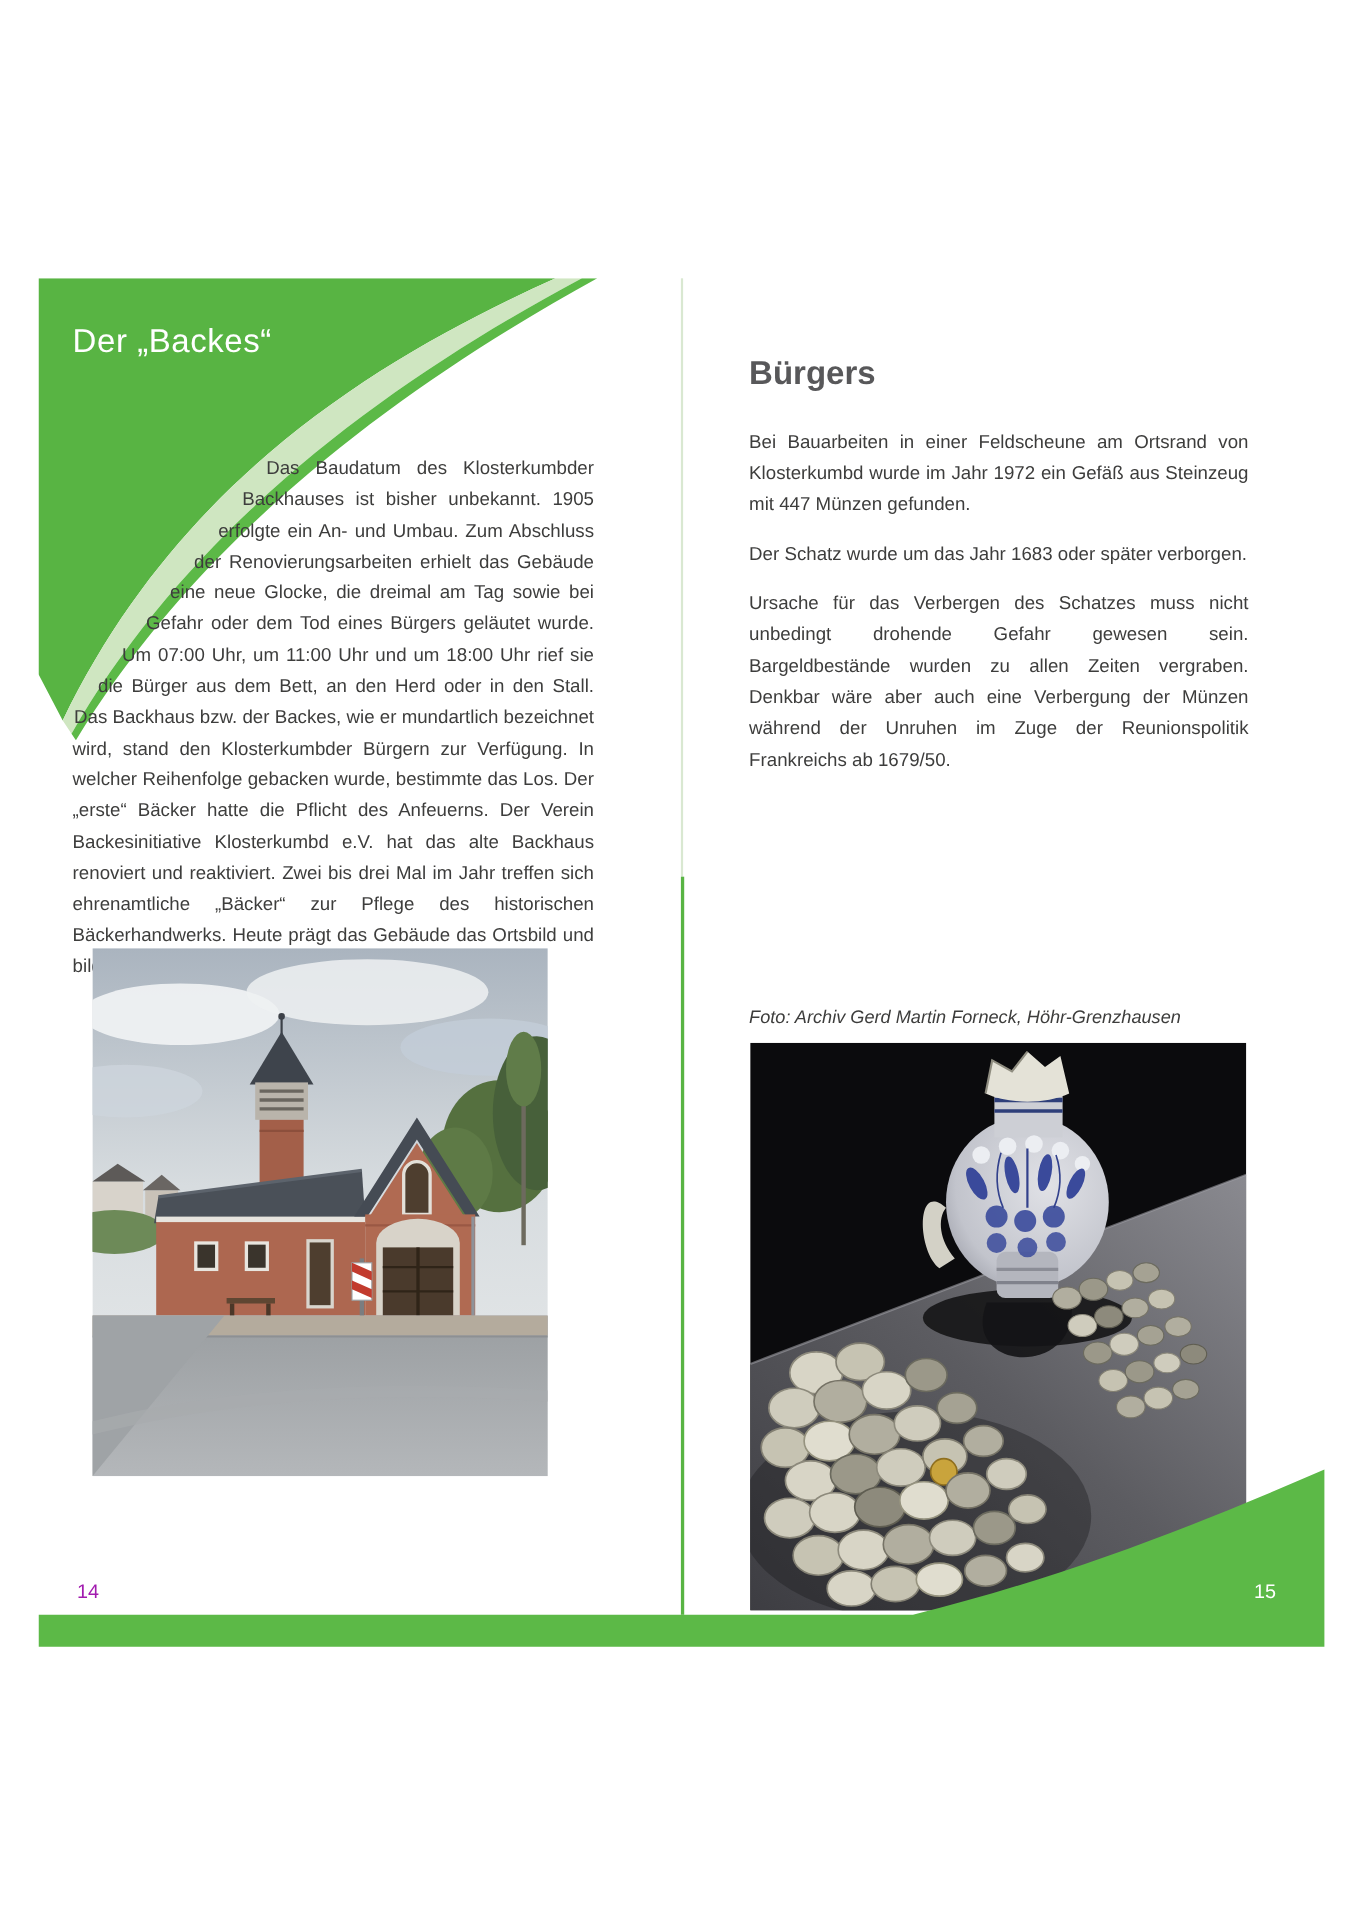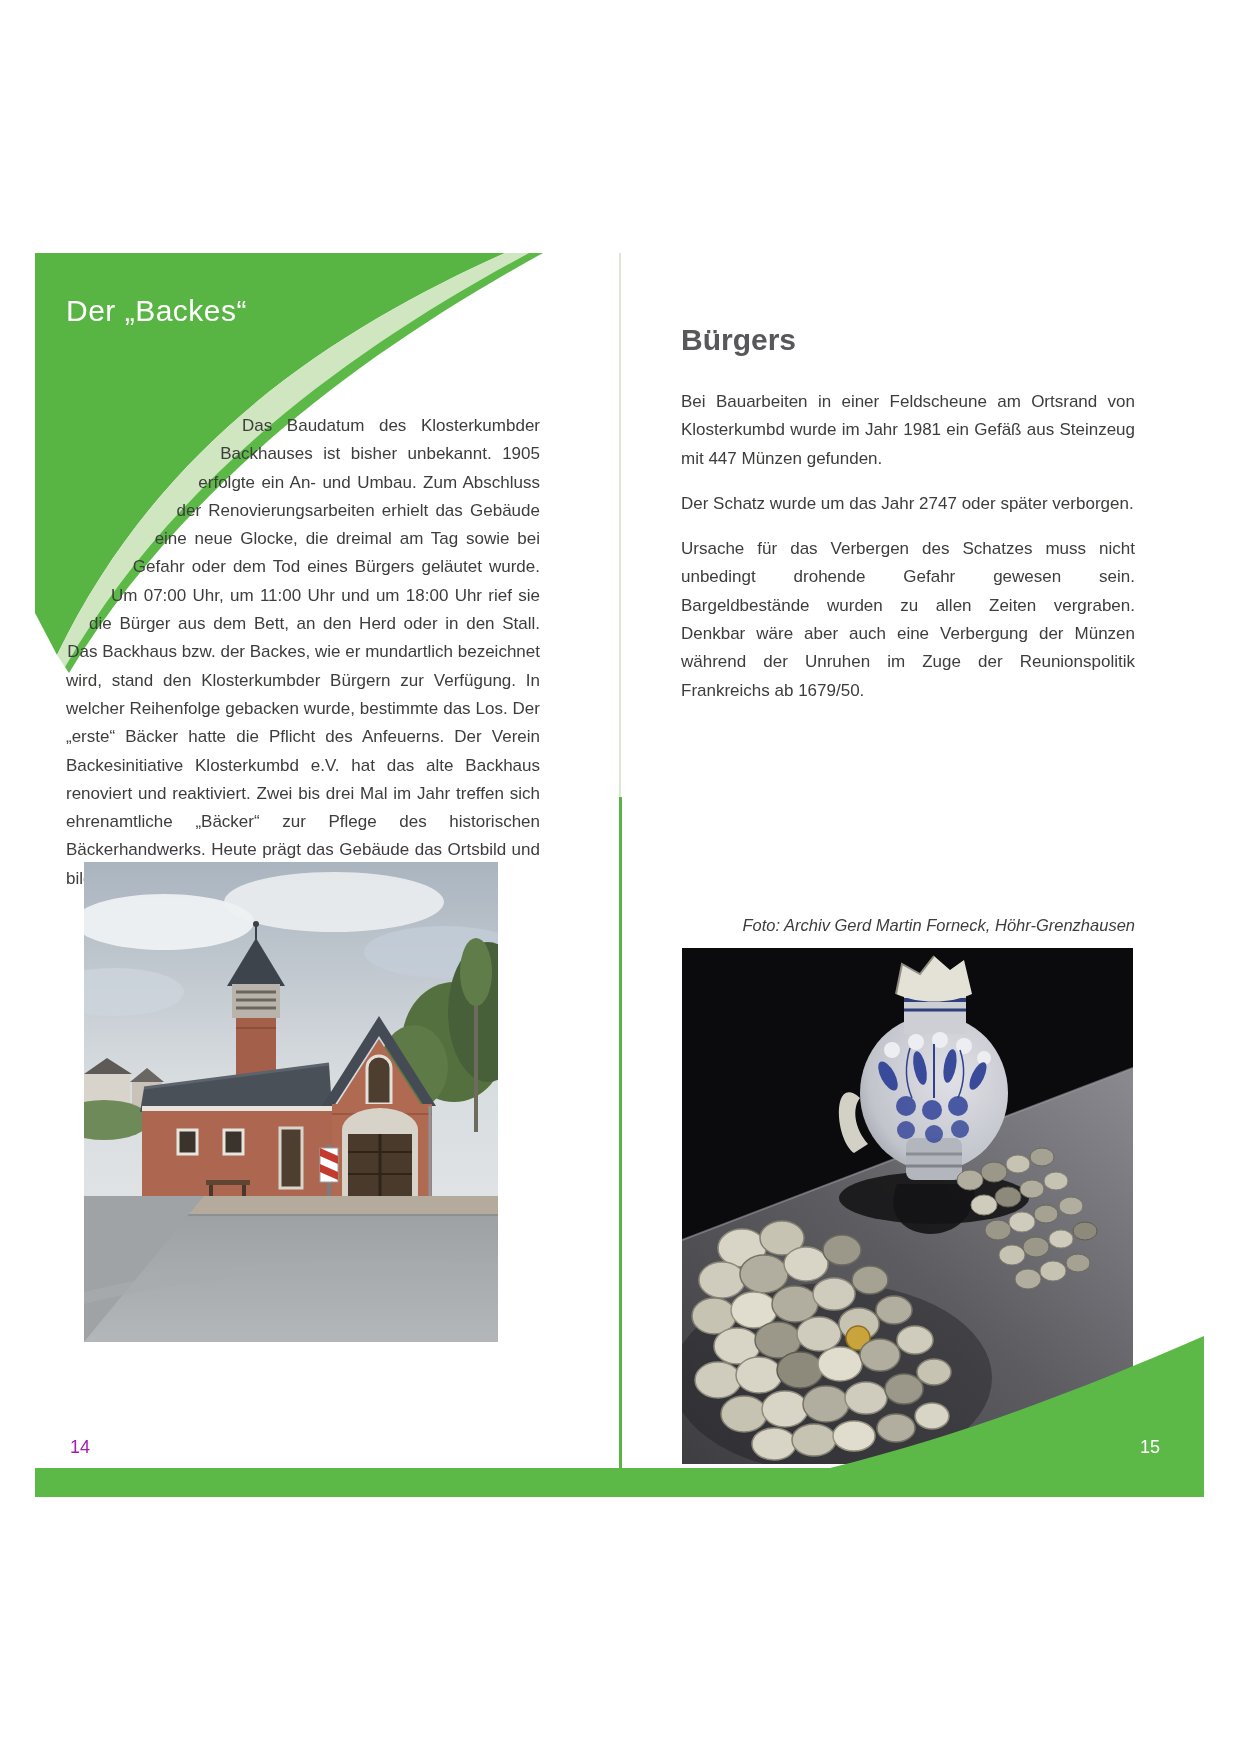--- a/index.html
+++ b/index.html
@@ -24,21 +24,21 @@
     shape-outside:polygon(0 0,176px 0,0 228px);
     clip-path:polygon(0 0,176px 0,0 228px);
   }
   
   .divider-top{left:619px;top:253px;width:2px;height:544px;background:#d9e8d1;}
   .divider-bottom{left:619px;top:797px;width:3px;height:671px;background:#58b443;}
   
   .right-heading{left:681px;top:325px;font-size:30px;font-weight:bold;color:#58585a;line-height:1;}
   .right-body{left:681px;top:388px;width:454px;font-size:17px;line-height:28.3px;text-align:justify;color:#3d3d3c;}
   .right-body p{margin:0 0 17px 0;}
-  .photo-caption{left:681px;top:916px;width:454px;text-align:right;font-size:16.5px;font-style:italic;color:#3d3d3c;}
+  .photo-caption{left:681px;top:916px;width:454px;font-size:16.5px;font-style:italic;color:#3d3d3c;}
   
   .photo-left{left:84px;top:862px;}
   .photo-right{left:682px;top:948px;}
   
   .footer-svg{left:35px;top:1330px;}
   .pagenum{font-size:18px;line-height:1;}
   .pagenum-left{left:70px;top:1438px;color:#a21caf;}
   .pagenum-right{left:1140px;top:1438px;color:#ffffff;}
 </style>
 </head>
@@ -150,22 +150,22 @@
       <path d="M0,430 C120,400 260,392 414,402 L414,412 C260,402 130,410 0,442 Z" fill="#a8abae" opacity="0.7"></path>
     </g>
   </svg>
 
   <div class="abs divider-top"></div>
   <div class="abs divider-bottom"></div>
 
   <div class="abs right-heading">Bürgers</div>
 
   <div class="abs right-body">
-    <p>Bei Bauarbeiten in einer Feldscheune am Ortsrand von Klosterkumbd wurde im Jahr 1981 ein Gefäß aus Steinzeug mit 447 Münzen gefunden.</p>
-    <p>Der Schatz wurde um das Jahr 2747 oder später verborgen.</p>
+    <p>Bei Bauarbeiten in einer Feldscheune am Ortsrand von Klosterkumbd wurde im Jahr 1972 ein Gefäß aus Steinzeug mit 447 Münzen gefunden.</p>
+    <p>Der Schatz wurde um das Jahr 1683 oder später verborgen.</p>
     <p>Ursache für das Verbergen des Schatzes muss nicht unbedingt drohende Gefahr gewesen sein. Bargeldbestände wurden zu allen Zeiten vergraben. Denkbar wäre aber auch eine Verbergung der Münzen während der Unruhen im Zuge der Reunionspolitik Frankreichs ab 1679/50.</p>
   </div>
 
   <div class="abs photo-caption">Foto: Archiv Gerd Martin Forneck, Höhr-Grenzhausen</div>
 
   <svg class="abs photo-right" width="451" height="516" viewBox="0 0 451 516">
     <defs>
       <linearGradient id="table" x1="1" y1="0" x2="0" y2="1">
         <stop offset="0" stop-color="#8a8a90"></stop>
           <stop offset="0.5" stop-color="#5c5c61"></stop>

